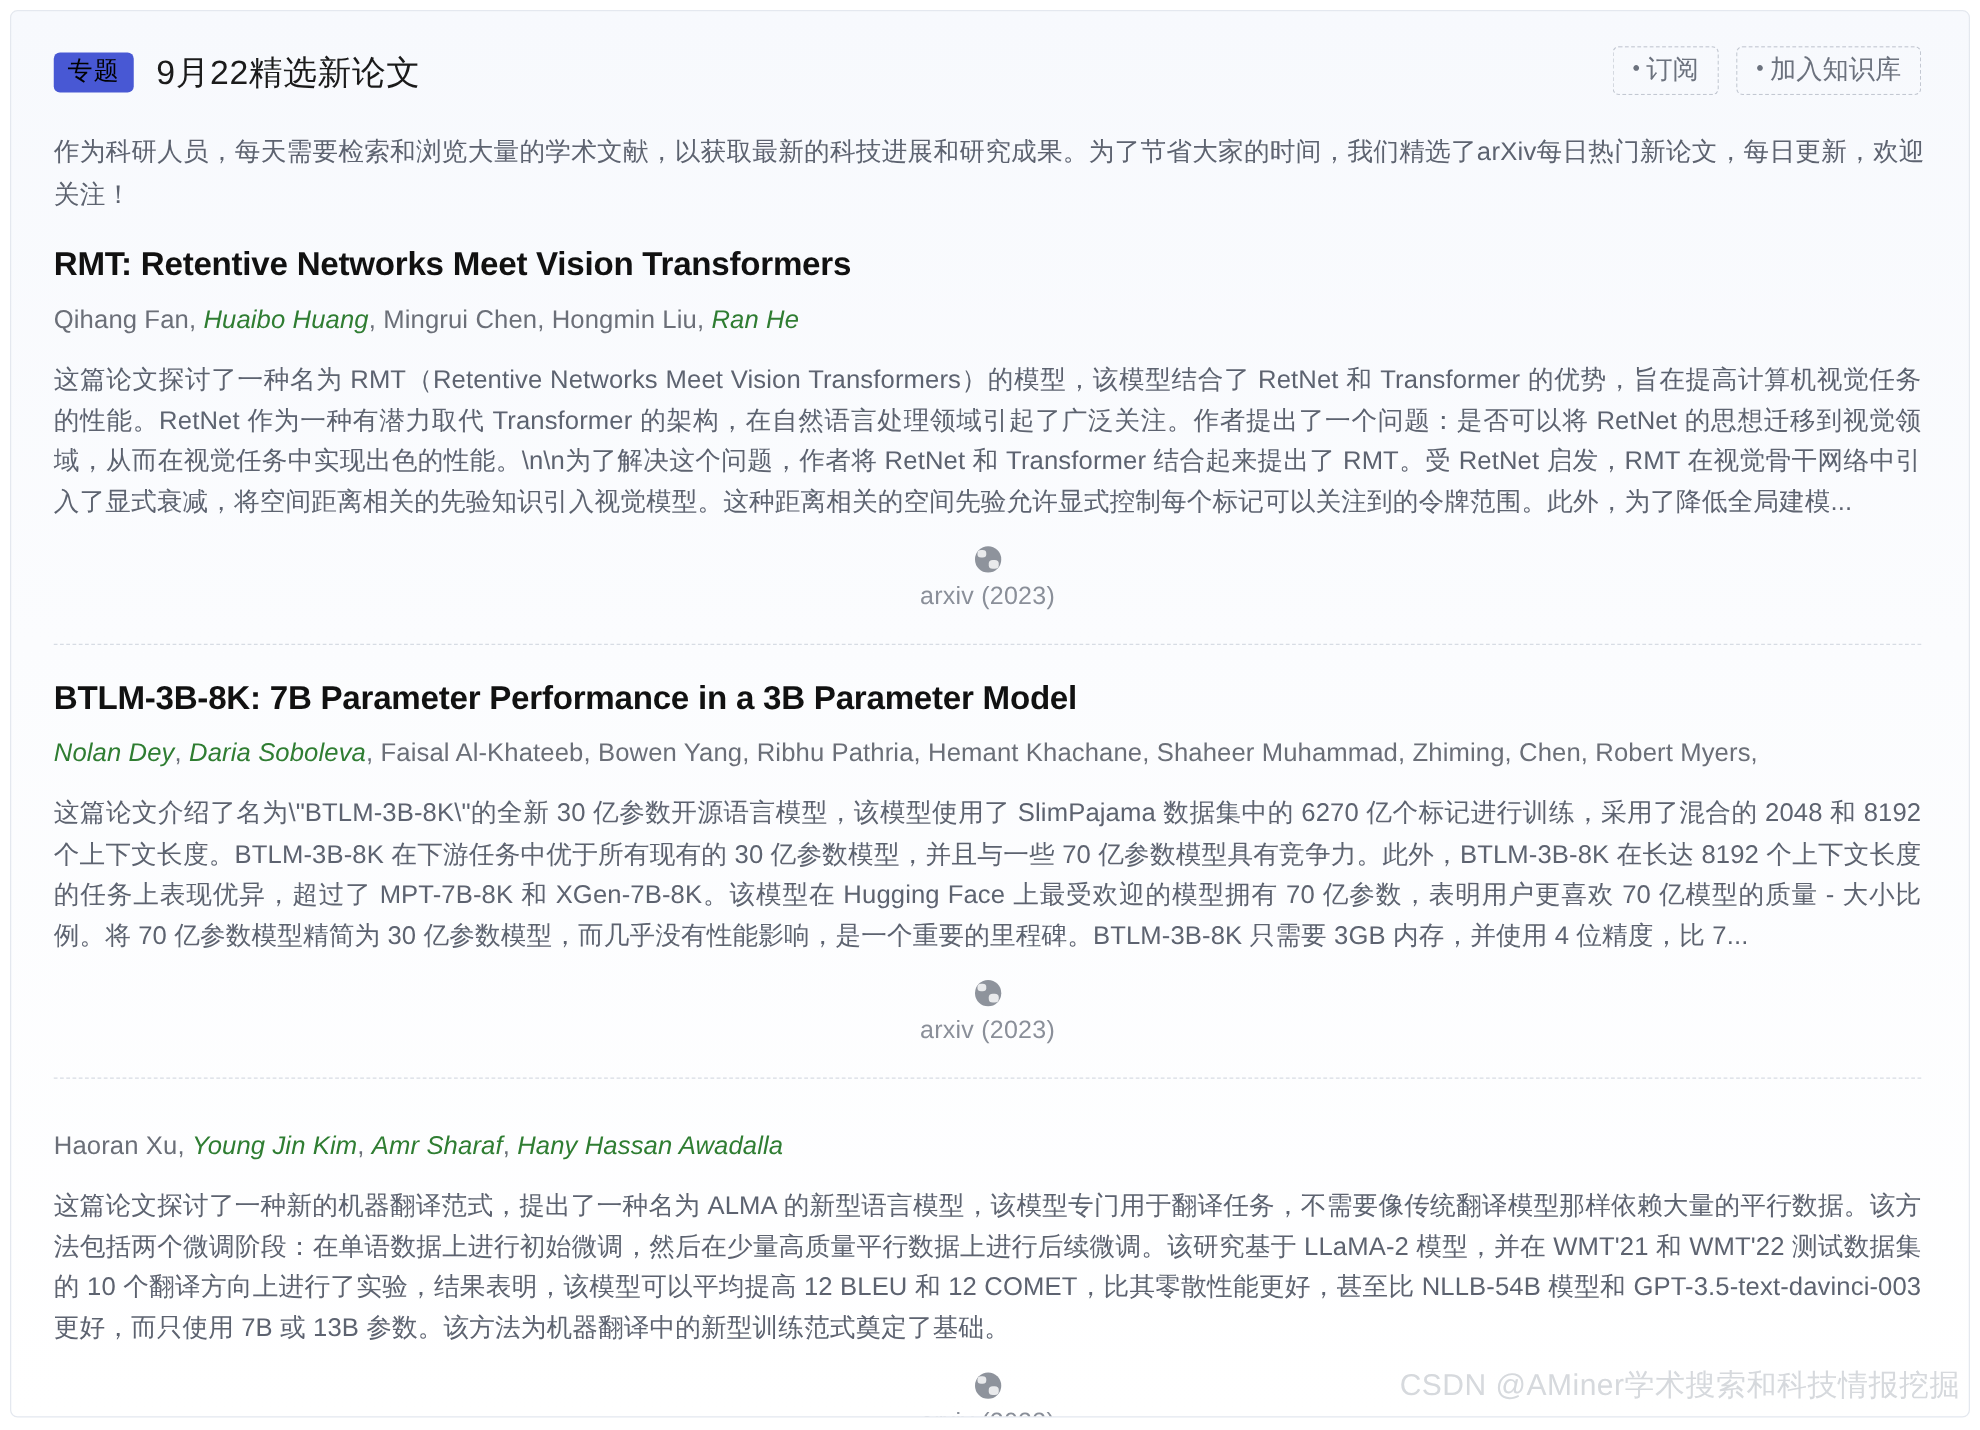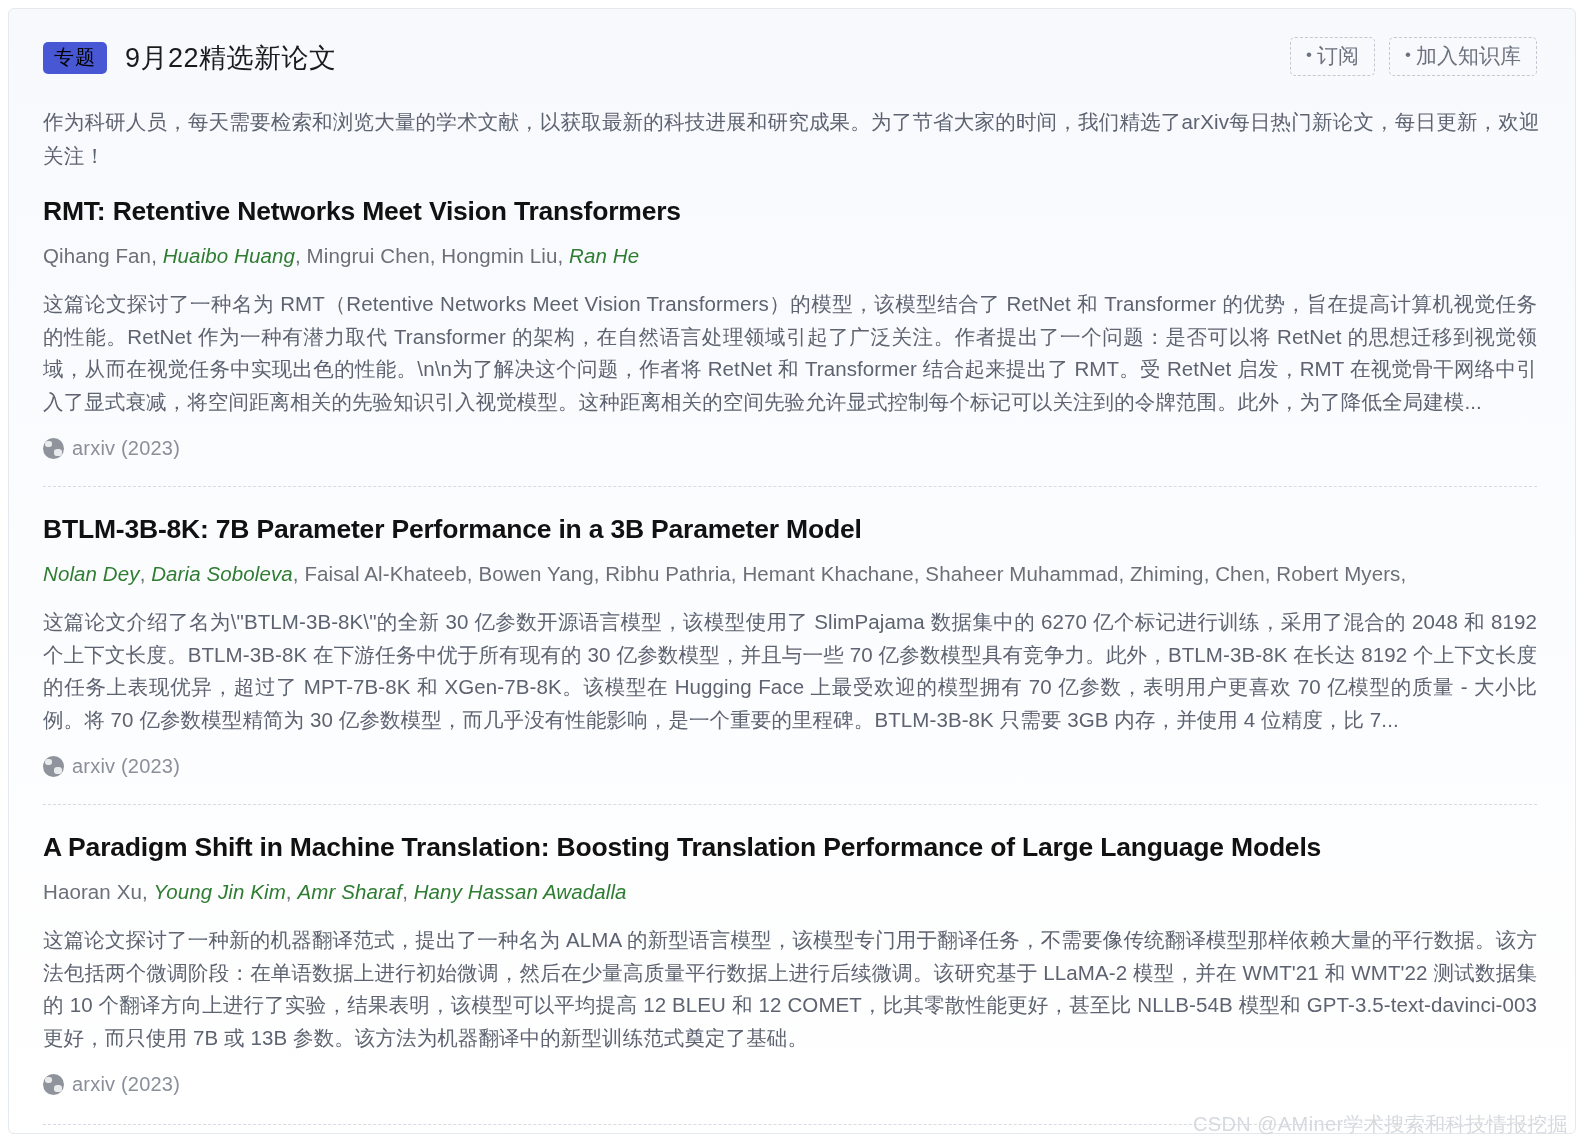--- a/index.html
+++ b/index.html
@@ -128,20 +128,21 @@
     text-justify: inter-character;
   }
   .source {
     margin-top: 19px;
     font-size: 20px;
     color: #8a8f99;
     display: flex;
     align-items: center;
     gap: 8px;
     letter-spacing: 0.2px;
+    flex-direction: column;
   }
   .globe {
     display: inline-block;
     width: 21px; height: 21px;
     border-radius: 50%;
     background: #8e939c;
     position: relative;
     overflow: hidden;
     flex: none;
   }
@@ -168,22 +169,22 @@
     margin-top: 24px;
     padding-top: 26px;
     display: flex;
     align-items: center;
     gap: 14px;
   }
 
   .watermark {
     position: absolute;
     right: 16px;
-    bottom: 6px;
-    font-size: 20px;
+    bottom: 20px;
+    font-size: 24px;
     color: #d6d9dd;
     letter-spacing: 0.4px;
     white-space: nowrap;
   }
 </style>
 </head>
 <body>
 
 <div id="root">
   <div class="card">
@@ -219,21 +220,20 @@
         <div class="paper">
           <div class="paper-title">BTLM-3B-8K: 7B Parameter Performance in a 3B Parameter Model</div>
           <div class="authors"><span class="author-link">Nolan Dey</span><span class="sep">, </span><span class="author-link">Daria Soboleva</span><span class="sep">, </span><span class="author-plain">Faisal Al-Khateeb</span><span class="sep">, </span><span class="author-plain">Bowen Yang</span><span class="sep">, </span><span class="author-plain">Ribhu Pathria</span><span class="sep">, </span><span class="author-plain">Hemant Khachane</span><span class="sep">, </span><span class="author-plain">Shaheer Muhammad</span><span class="sep">, </span><span class="author-plain">Zhiming</span><span class="sep">, </span><span class="author-plain">Chen</span><span class="sep">, </span><span class="author-plain">Robert Myers</span><span class="sep">, </span><span class="author-plain"></span></div>
           <div class="abstract">这篇论文介绍了名为\"BTLM-3B-8K\"的全新 30 亿参数开源语言模型，该模型使用了 SlimPajama 数据集中的 6270 亿个标记进行训练，采用了混合的 2048 和 8192 个上下文长度。BTLM-3B-8K 在下游任务中优于所有现有的 30 亿参数模型，并且与一些 70 亿参数模型具有竞争力。此外，BTLM-3B-8K 在长达 8192 个上下文长度的任务上表现优异，超过了 MPT-7B-8K 和 XGen-7B-8K。该模型在 Hugging Face 上最受欢迎的模型拥有 70 亿参数，表明用户更喜欢 70 亿模型的质量 - 大小比例。将 70 亿参数模型精简为 30 亿参数模型，而几乎没有性能影响，是一个重要的里程碑。BTLM-3B-8K 只需要 3GB 内存，并使用 4 位精度，比 7...</div>
           <div class="source">
             <span class="globe"></span>
             <span>arxiv (2023)</span>
           </div>
         </div>
         <div class="paper">
-          <div class="paper-title">A Paradigm Shift in Machine Translation: Boosting Translation Performance of Large Language Models</div>
           <div class="authors"><span class="author-plain">Haoran Xu</span><span class="sep">, </span><span class="author-link">Young Jin Kim</span><span class="sep">, </span><span class="author-link">Amr Sharaf</span><span class="sep">, </span><span class="author-link">Hany Hassan Awadalla</span></div>
           <div class="abstract">这篇论文探讨了一种新的机器翻译范式，提出了一种名为 ALMA 的新型语言模型，该模型专门用于翻译任务，不需要像传统翻译模型那样依赖大量的平行数据。该方法包括两个微调阶段：在单语数据上进行初始微调，然后在少量高质量平行数据上进行后续微调。该研究基于 LLaMA-2 模型，并在 WMT'21 和 WMT'22 测试数据集的 10 个翻译方向上进行了实验，结果表明，该模型可以平均提高 12 BLEU 和 12 COMET，比其零散性能更好，甚至比 NLLB-54B 模型和 GPT-3.5-text-davinci-003 更好，而只使用 7B 或 13B 参数。该方法为机器翻译中的新型训练范式奠定了基础。</div>
           <div class="source">
             <span class="globe"></span>
             <span>arxiv (2023)</span>
           </div>
         </div>
       </div>
 
     <div class="footer">

